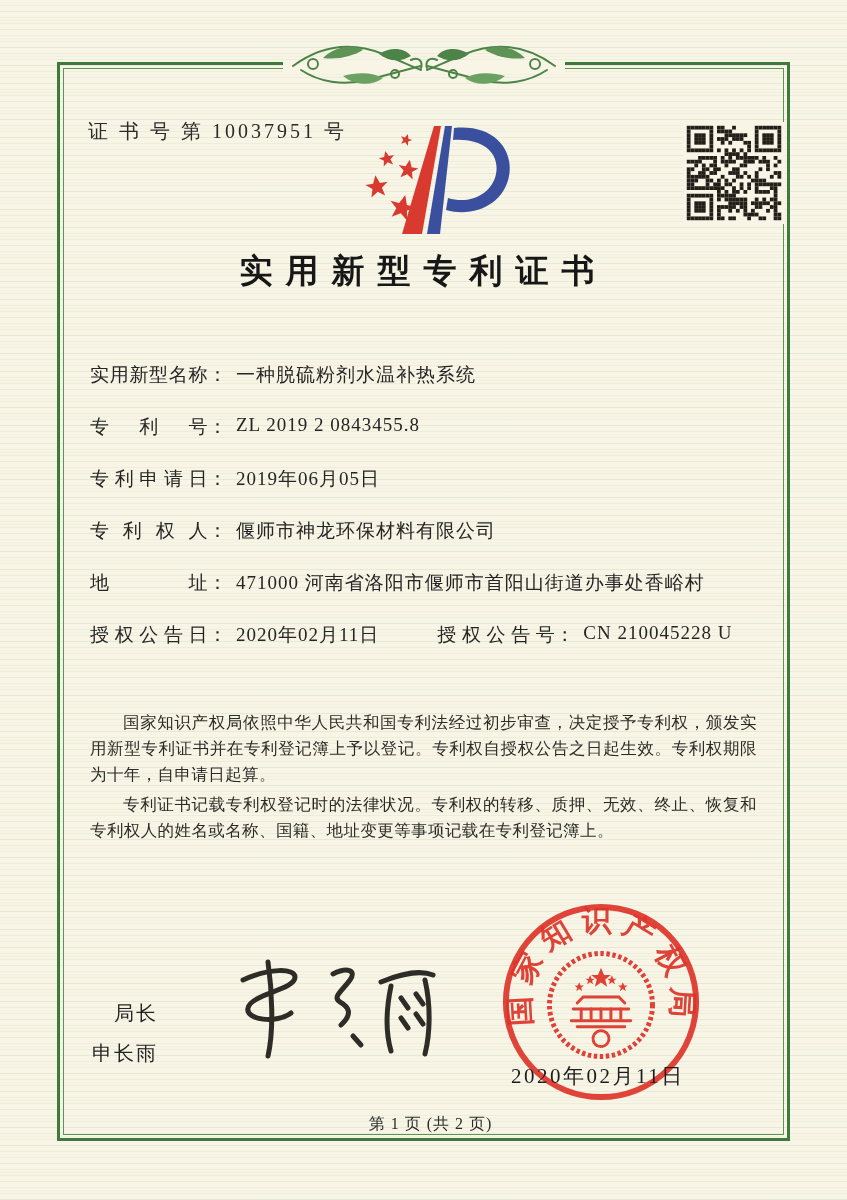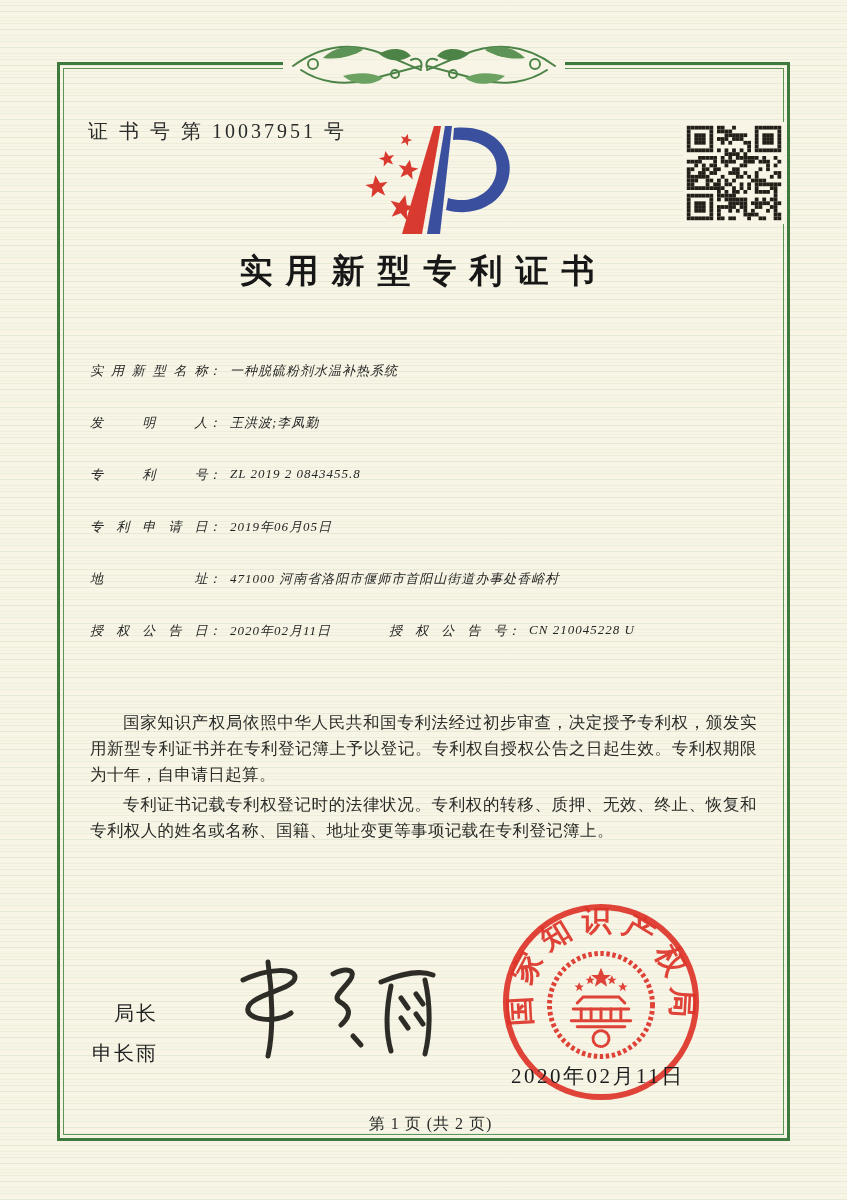--- a/index.html
+++ b/index.html
@@ -26,21 +26,21 @@
     position:absolute;left:88px;top:118px;font-size:20px;letter-spacing:3px;color:#2a2a2a;
     white-space:pre;
   }
   .logo{position:absolute;left:342px;top:110px;width:176px;height:132px;}
   .qr{position:absolute;left:683px;top:122px;width:102px;height:102px;}
   .title{
     position:absolute;left:0;top:249px;width:100%;text-align:center;
     font-size:33px;font-weight:bold;letter-spacing:13px;color:#171717;
   }
   .fields{position:absolute;left:90px;top:362px;width:670px;}
-  .frow{height:52px;font-size:13px;white-space:nowrap;font-style:italic;}
+  .frow{height:52px;font-size:19px;white-space:nowrap;}
   .flabel{
     display:inline-block;width:118px;text-align:justify;text-align-last:justify;
     vertical-align:top;letter-spacing:0.5px;
   }
   .fcolon{display:inline-block;vertical-align:top;}
   .fvalue{display:inline-block;margin-left:9px;vertical-align:top;letter-spacing:1px;}
   .grant-second{display:inline-block;margin-left:58px;}
   .paras{position:absolute;left:90px;top:710px;width:667px;font-size:16.5px;line-height:26px;
     color:#2b2b28;text-align:justify;letter-spacing:0.4px;}
   .paras p{margin:0 0 4px 0;text-indent:2em;}
@@ -437,27 +437,27 @@
       </g>
     </svg>
 
   <div class="title">实用新型专利证书</div>
 
   <div class="fields">
     <div class="frow">
       <span class="flabel">实用新型名称</span><span class="fcolon">：</span><span class="fvalue">一种脱硫粉剂水温补热系统</span>
     </div>
     <div class="frow">
-      <span class="flabel">发明人</span><span class="fcolon">：</span><span class="fvalue">王洪波;李凤勤</span>
-    </div>
-    <div class="frow">
       <span class="flabel">专利号</span><span class="fcolon">：</span><span class="fvalue">ZL 2019 2 0843455.8</span>
     </div>
     <div class="frow">
       <span class="flabel">专利申请日</span><span class="fcolon">：</span><span class="fvalue">2019年06月05日</span>
+    </div>
+    <div class="frow">
+      <span class="flabel">专利权人</span><span class="fcolon">：</span><span class="fvalue">偃师市神龙环保材料有限公司</span>
     </div>
     <div class="frow">
       <span class="flabel">地址</span><span class="fcolon">：</span><span class="fvalue">471000 河南省洛阳市偃师市首阳山街道办事处香峪村</span>
     </div>
     <div class="frow">
       <span class="flabel">授权公告日</span><span class="fcolon">：</span><span class="fvalue">2020年02月11日</span><span class="grant-second"><span class="flabel">授权公告号</span><span class="fcolon">：</span><span class="fvalue">CN 210045228 U</span></span>
     </div>
   </div>
 
   <div class="paras">

